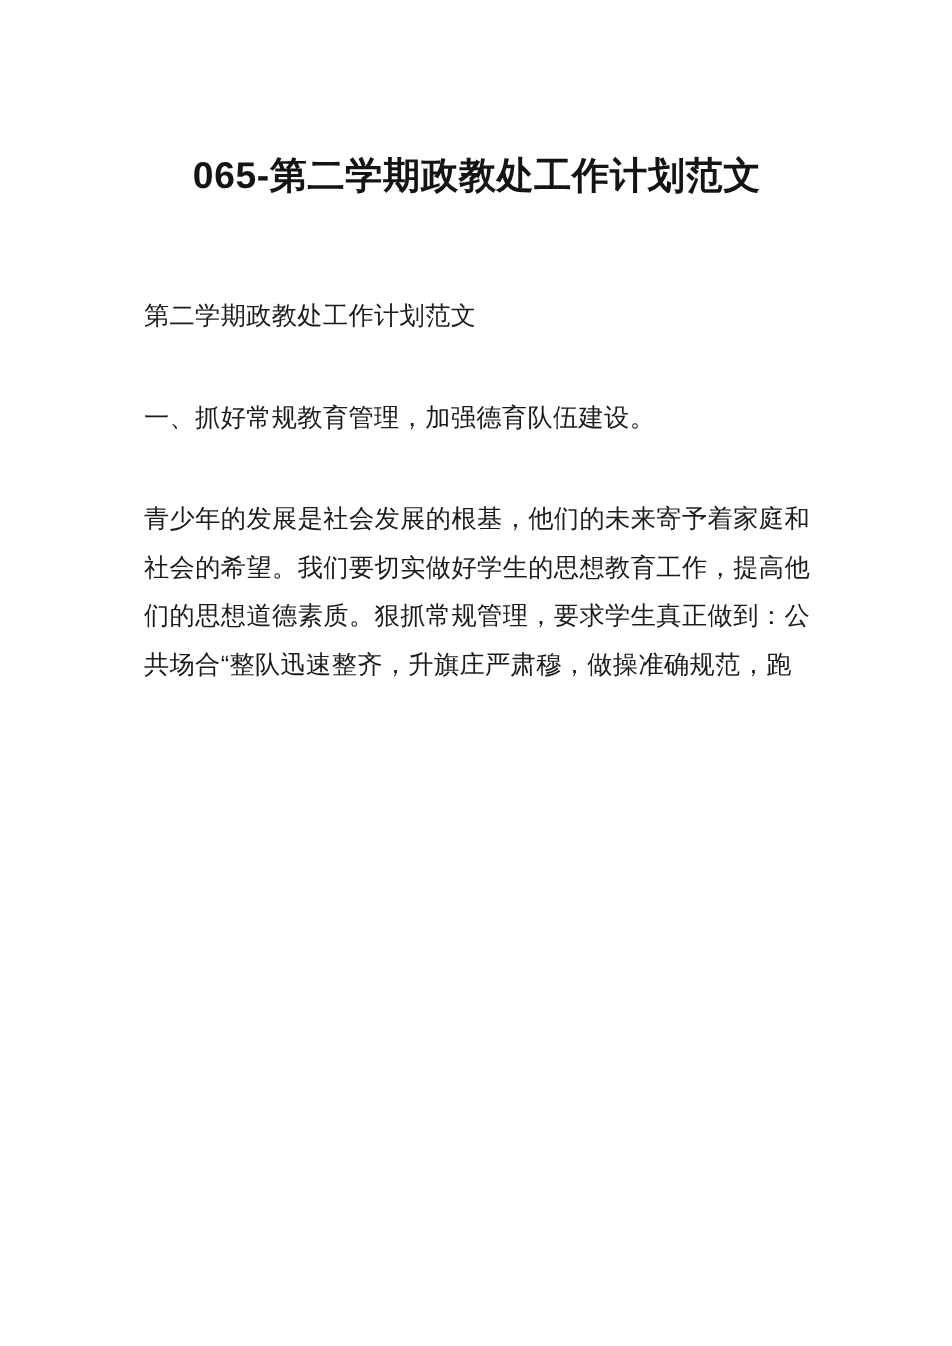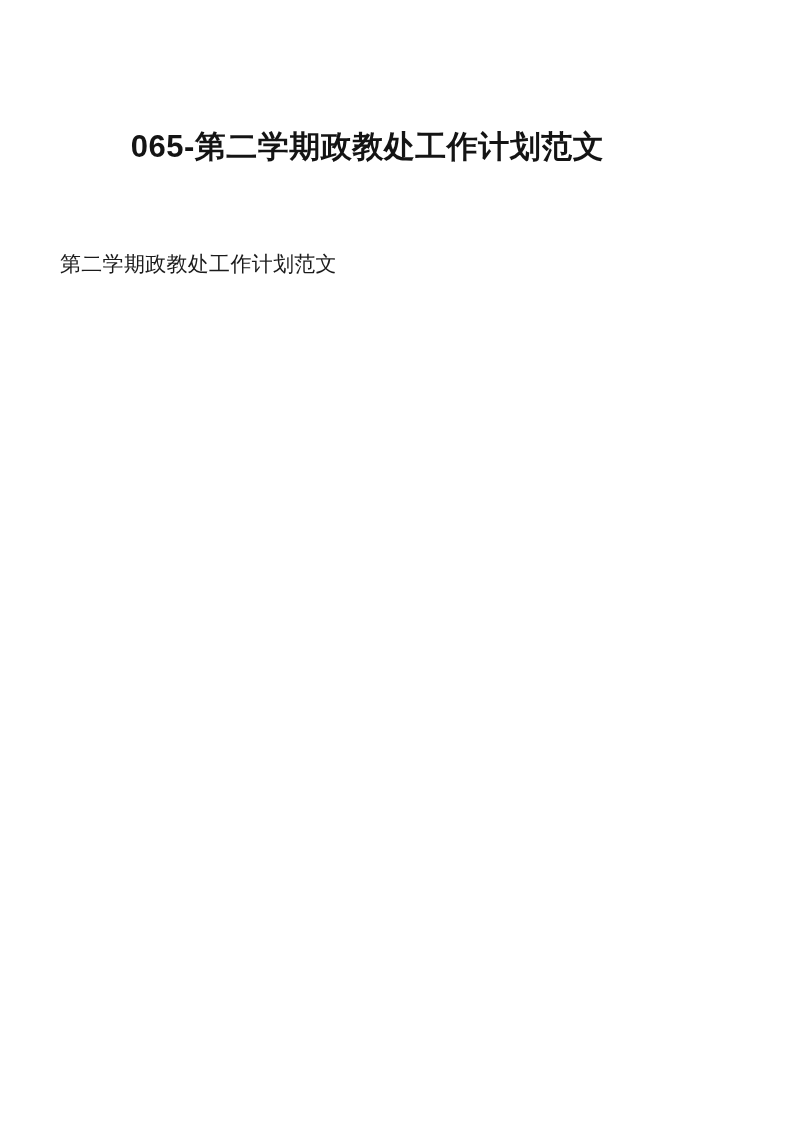--- a/index.html
+++ b/index.html
@@ -7,21 +7,21 @@
     padding: 0;
     background: #ffffff;
   }
   .page {
     position: relative;
     width: 793px;
     height: 1122px;
     margin: 0 auto;
     background: #ffffff;
     box-sizing: border-box;
-    padding: 124px 118px 40px 60px;
+    padding: 124px 118px 40px 120px;
     overflow: hidden;
     font-family: "Liberation Sans", "DejaVu Sans", sans-serif;
     color: #1b1b1b;
   }
   .doc-title {
     font-size: 31px;
     line-height: 46px;
     font-weight: 700;
     text-align: center;
     letter-spacing: 0.5px;
@@ -41,14 +41,16 @@
 </style>
 </head>
 <body>
 
 <div class="page">
   <h1 class="doc-title">065-第二学期政教处工作计划范文</h1>
 
   <p class="para single">第二学期政教处工作计划范文</p>
 
 
+  <p class="para single">一、抓好常规教育管理，加强德育队伍建设。</p>
 
+  <p class="para">青少年的发展是社会发展的根基，他们的未来寄予着家庭和社会的希望。我们要切实做好学生的思想教育工作，提高他们的思想道德素质。狠抓常规管理，要求学生真正做到：公共场合“整队迅速整齐，升旗庄严肃穆，做操准确规范，跑</p>
 </div>
 
 </body></html>

